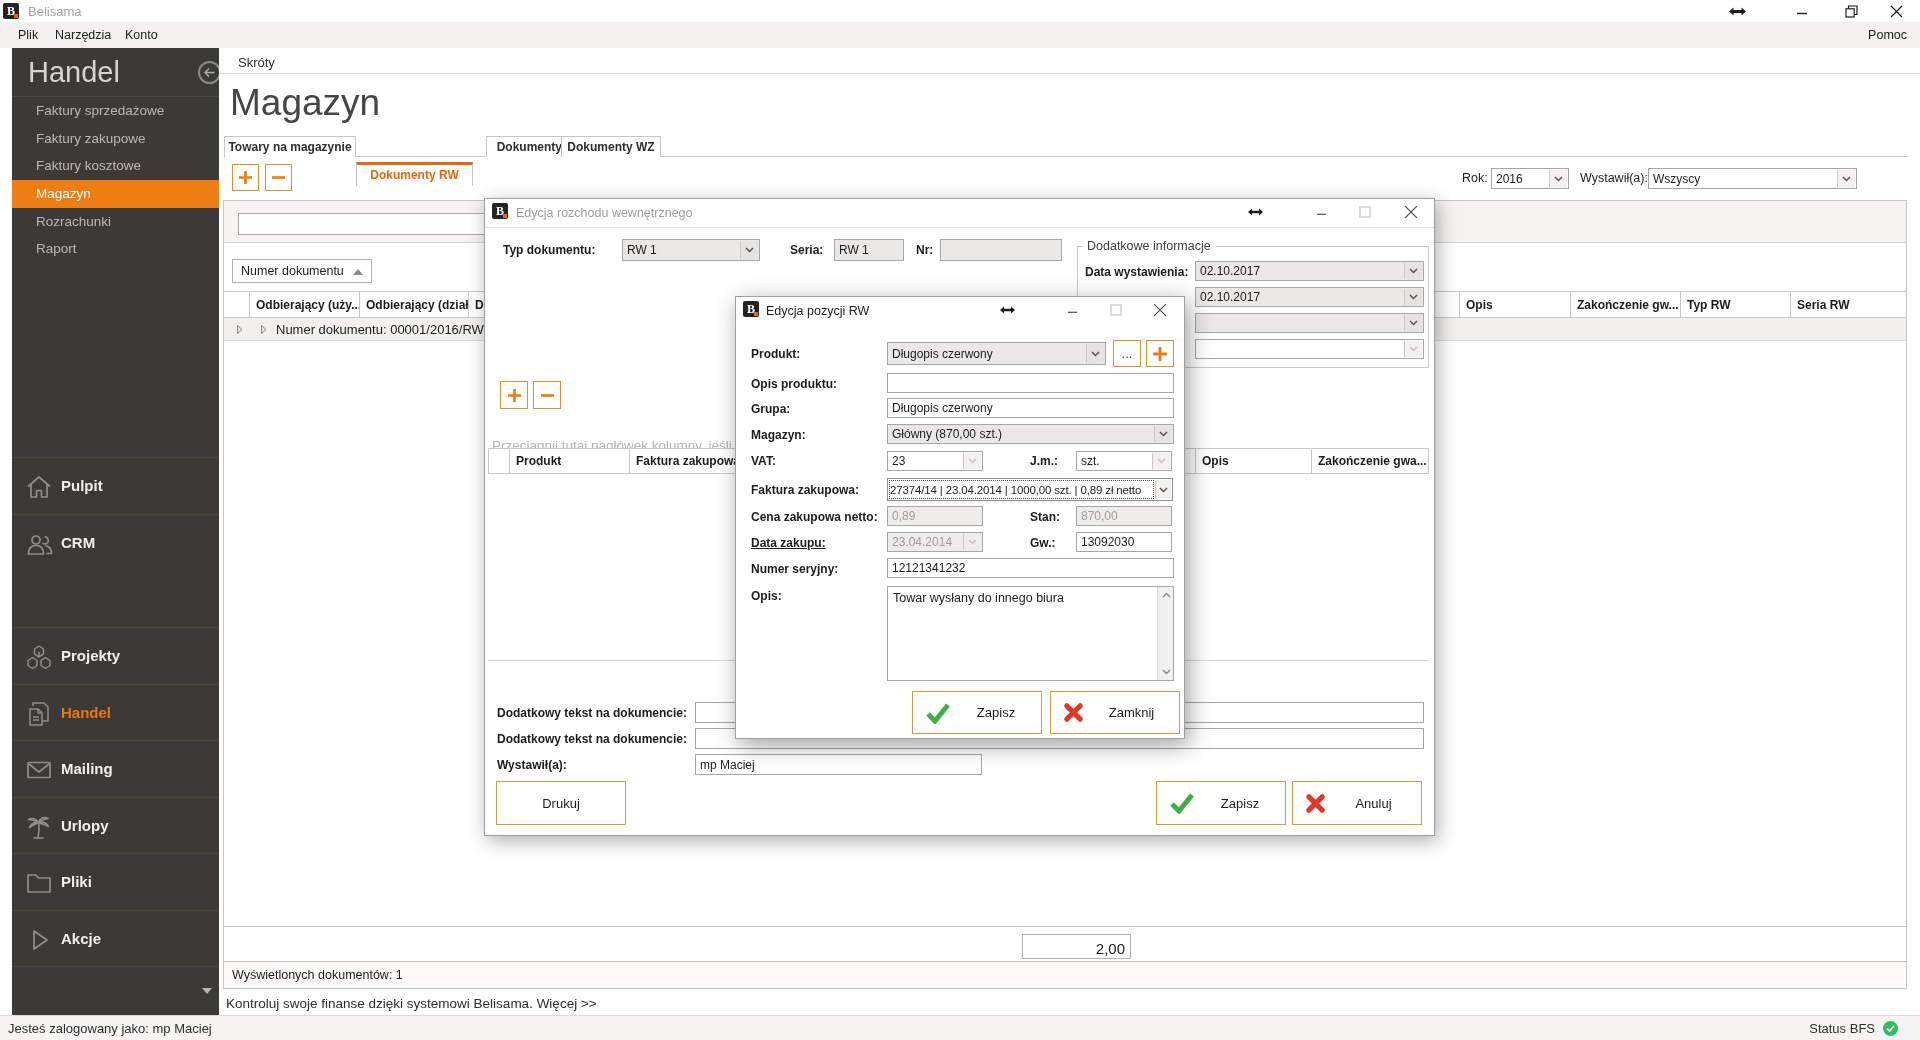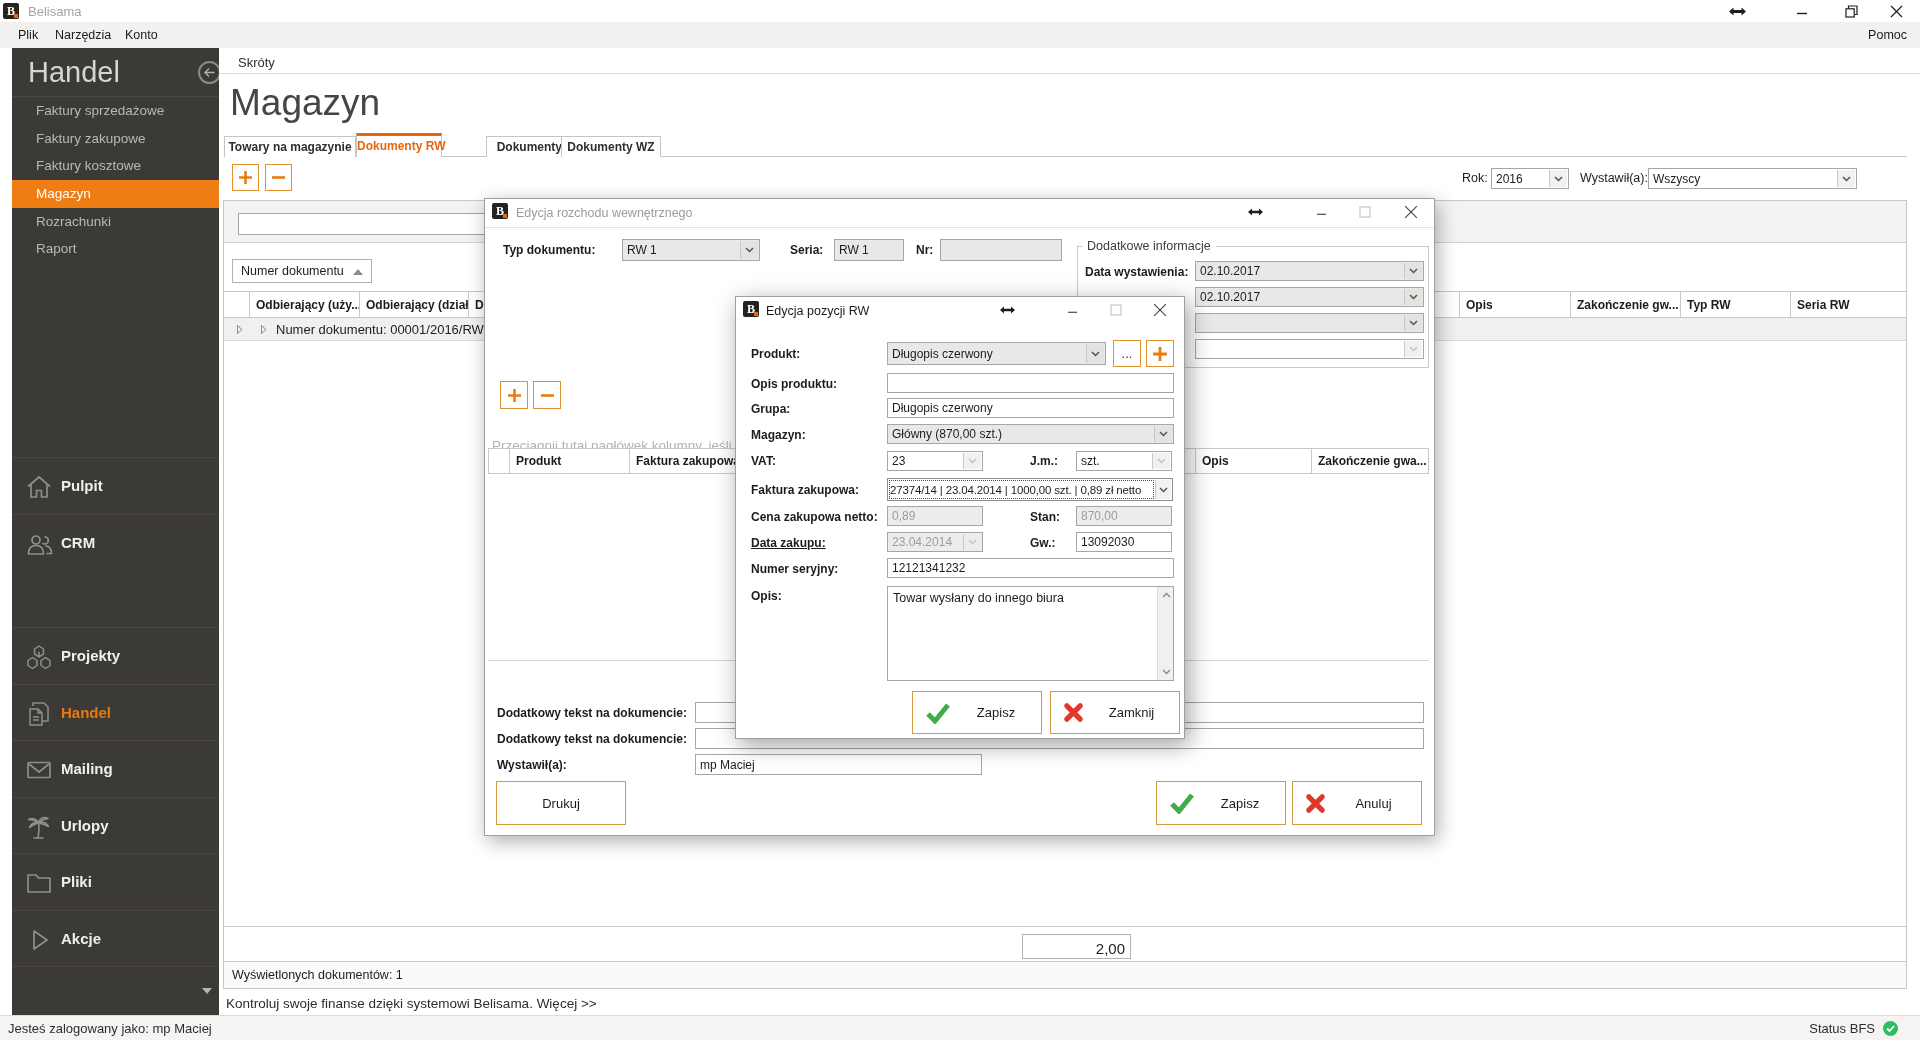--- a/index.html
+++ b/index.html
@@ -178,21 +178,21 @@
 
 <div class="abs" style="left:219px;top:48px;width:1701px;height:967px;background:#fff;"></div>
 
 <div class="txt" style="left:238px;top:55px;font-size:13px;color:#2e2e2e;">Skróty</div>
 <div class="line" style="left:219px;top:73px;width:1701px;height:1px;background:#dad9d7;"></div>
 
 <div class="abs nw" style="left:230px;top:82px;font-size:37px;color:#454543;">Magazyn</div>
 
 <div class="line" style="left:224px;top:156px;width:1683px;height:1px;"></div>
 <div class="tab" style="left:224px;width:132px;">Towary na magazynie</div>
-<div class="tab sel" style="left:356px;width:86px;">Dokumenty RW</div>
+<div class="tab sel" style="left:356px;width:117px;margin-top:29px;">Dokumenty RW</div>
 <div class="tab" style="left:458px;width:110px;margin-left:28px;">Dokumenty MM</div>
 <div class="tab" style="left:561px;width:100px;">Dokumenty WZ</div>
 
 <div class="obtn" style="left:232px;top:164px;width:27px;height:27px;">
   <svg width="15" height="15" viewBox="0 0 15 15">
       <path d="M7.5 1 V14 M1 7.5 H14" stroke="#e87d0e" stroke-width="2.6" fill="none"></path>
     </svg>
 </div>
 <div class="obtn" style="left:265px;top:164px;width:27px;height:27px;">
   <svg width="15" height="15" viewBox="0 0 15 15">

